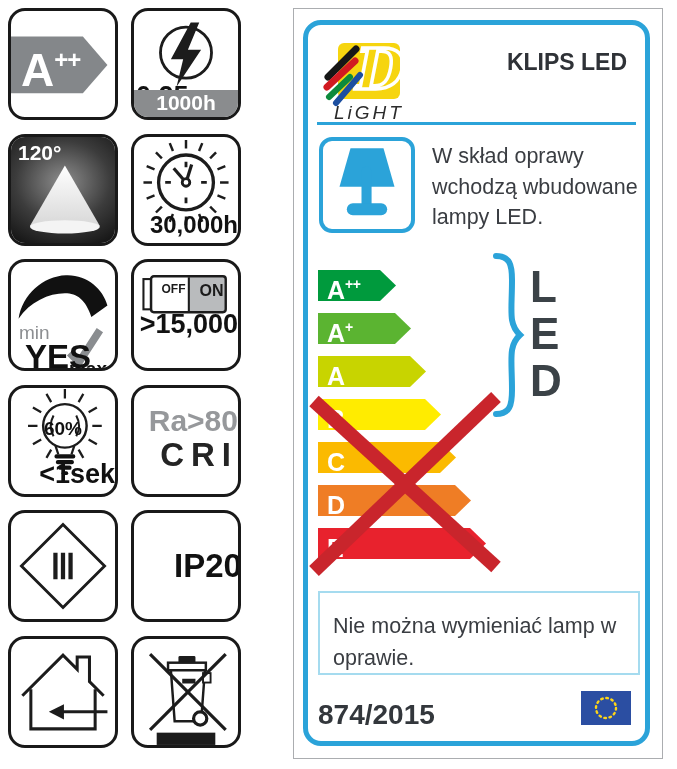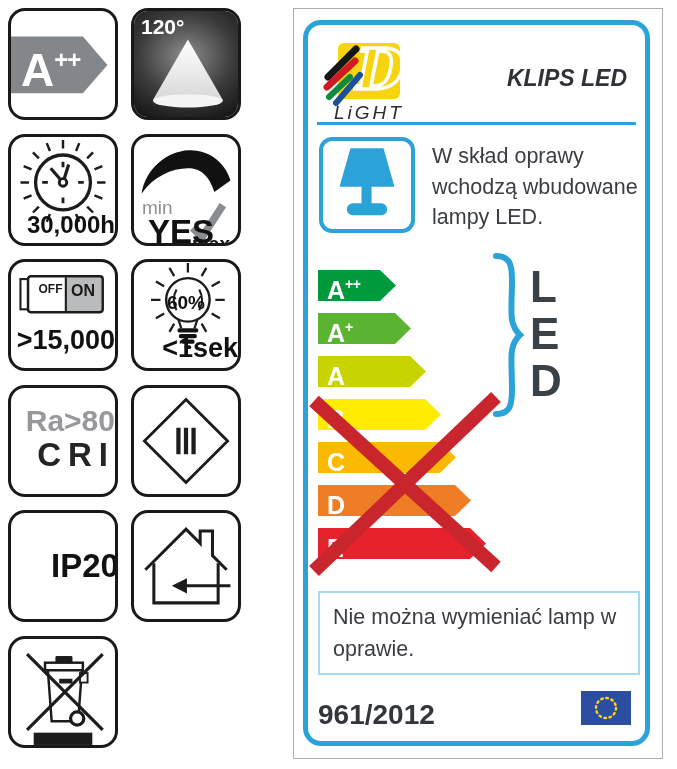--- a/index.html
+++ b/index.html
@@ -36,68 +36,76 @@
   
   .tile-value{bottom:4px;font-size:24px;font-weight:700;color:#111;}
   .tile-value.big{font-size:27px;}
   
   .minmax{top:60px;left:8px;right:8px;display:flex;justify-content:space-between;font-size:19px;}
   .minmax .min{color:#8d8f92;}
   .minmax .max{color:#111;font-weight:700;margin-top:36px;}
   .yes-text{left:14px;top:76px;font-size:33px;font-weight:700;color:#111;text-align:center;}
   
   .sw-off{left:21px;top:20px;width:37px;text-align:center;font-weight:700;font-size:12px;}
-  .sw-on{left:60px;top:20px;width:35px;text-align:left;font-weight:700;font-size:16px;}
+  .sw-on{left:60px;top:20px;width:35px;text-align:center;font-weight:700;font-size:16px;}
   
   .pct-text{left:0;right:0;top:30px;text-align:center;font-weight:700;font-size:19px;color:#111;}
   
   .ra-text{top:16px;font-size:30px;font-weight:700;color:#96989b;}
   .cri-text{top:48px;font-size:33px;font-weight:700;color:#242424;letter-spacing:7px;text-indent:7px;}
   
   .ip-text{top:34px;font-size:33px;font-weight:700;color:#111;padding-left:40px;}
   
   #label-outer{position:absolute;left:293px;top:8px;width:370px;height:751px;
     border:1px solid #abadb0;background:#fff;}
   #label{position:absolute;left:303px;top:20px;width:347px;height:726px;
     border:5px solid var(--accent);border-radius:18px;background:#fff;}
   #brand-logo{position:absolute;left:12px;top:6px;width:96px;height:96px;}
-  #product-title{position:absolute;right:18px;top:40px;font-size:23px;font-weight:600;color:#2f3237;font-style:italic;}
+  #product-title{position:absolute;right:18px;top:24px;font-size:23px;font-weight:600;color:#2f3237;}
   #rule{position:absolute;left:9px;right:9px;top:97px;height:3px;background:var(--accent);}
   #lamp-box{position:absolute;left:11px;top:112px;width:96px;height:96px;
     border:4px solid var(--accent);border-radius:13px;}
   #lamp-note{position:absolute;left:124px;top:116px;width:228px;
     font-size:21.5px;line-height:30.5px;color:#3a3d42;}
   #scale{position:absolute;left:10px;top:245px;}
   .earrow{position:relative;height:31px;margin-bottom:12px;
     clip-path:polygon(0 0, calc(100% - 16px) 0, 100% 50%, calc(100% - 16px) 100%, 0 100%);
     color:#fff;font-weight:700;font-size:25px;line-height:29px;padding-left:9px;}
   .earrow .es{font-size:14px;vertical-align:10px;font-weight:700;letter-spacing:-0.5px;}
   #red-cross{position:absolute;left:0;top:366px;width:196px;height:186px;}
   #brace{position:absolute;left:182px;top:228px;width:40px;height:164px;}
   #led-letters{position:absolute;left:222px;top:238px;font-size:44px;line-height:47px;
     font-weight:600;color:#3b4247;}
   #replace-box{position:absolute;left:10px;top:566px;width:322px;height:84px;
-    border:2px solid #a5dbef;padding:8px 13px;font-size:21.5px;line-height:32px;color:#3a3d42;}
+    border:2px solid #a5dbef;padding:17px 13px;font-size:21.5px;line-height:32px;color:#3a3d42;}
   #regulation{position:absolute;left:10px;top:674px;font-size:28px;font-weight:700;color:#33373c;}
   #eu-flag{position:absolute;right:14px;top:666px;width:50px;height:34px;}
 </style>
 </head>
 <body>
 
 <div id="canvas">
 
   <div id="badges">
 
     <div class="tile">
       <svg viewBox="0 0 110 112">
         <polygon points="0,27 76,27 102,57 76,87 0,87" fill="#84878a"></polygon>
       </svg>
       <div class="abs aplus-text"><span>A</span><sup>++</sup></div>
     </div>
 
+    <div class="tile">
+      <svg viewBox="0 0 110 112">
+        <circle cx="55" cy="44" r="27" fill="none" stroke="#1c1c1c" stroke-width="3"></circle>
+        <polygon points="60,12 39,51 52,51 45,80 71,41 57,41 69,12" fill="#1c1c1c"></polygon>
+      </svg>
+      <div class="abs ctr cons-line"><span>0,25</span> <span class="unit">kWh</span></div>
+      <div class="abs cons-band"><span>1000h</span></div>
+    </div>
 
     <div class="tile">
       <div class="dark-bg"></div>
       <svg viewBox="0 0 110 112">
         <defs>
           <linearGradient id="beamGrad" x1="0" y1="0" x2="0" y2="1">
             <stop offset="0" stop-color="#ffffff"></stop>
               <stop offset="1" stop-color="#d8d8d8"></stop>
           </linearGradient>
         </defs>
@@ -153,21 +161,21 @@
 
     <div class="tile">
       <svg viewBox="0 0 110 112">
         <rect x="10" y="18" width="8" height="32" fill="#fff" stroke="#1c1c1c" stroke-width="2.2"></rect>
         <rect x="58" y="16" width="38" height="36" fill="#b9bbbd"></rect>
         <rect x="18" y="15" width="79" height="38" rx="3" fill="none" stroke="#1c1c1c" stroke-width="2.6"></rect>
         <line x1="58" y1="16" x2="58" y2="52" stroke="#1c1c1c" stroke-width="2.2"></line>
       </svg>
       <div class="abs sw-off">OFF</div>
       <div class="abs sw-on">ON</div>
-      <div class="abs ctr tile-value big" style="bottom:12px;">&gt;15,000</div>
+      <div class="abs ctr tile-value big" style="bottom:28px;">&gt;15,000</div>
     </div>
 
     <div class="tile">
       <svg viewBox="0 0 110 112">
         <g stroke="#1c1c1c" stroke-width="2.4">
             <line x1="42.5" y1="65.1" x2="37.5" y2="73.8"></line>
             <line x1="31.9" y1="54.5" x2="23.2" y2="59.5"></line>
             <line x1="28.0" y1="40.0" x2="18.0" y2="40.0"></line>
             <line x1="31.9" y1="25.5" x2="23.2" y2="20.5"></line>
             <line x1="42.5" y1="14.9" x2="37.5" y2="6.2"></line>
@@ -282,20 +290,20 @@
     <div id="led-letters">
       <div>L</div>
       <div>E</div>
       <div>D</div>
     </div>
 
     <div id="replace-box">
       <span>Nie można wymieniać lamp w oprawie.</span>
     </div>
 
-    <div id="regulation">961/2012</div>
+    <div id="regulation">874/2015</div>
 
     <svg id="eu-flag" viewBox="0 0 50 34">
       <rect x="0" y="0" width="50" height="34" style="fill:var(--eublue)"></rect>
       <circle cx="25" cy="17" r="10" fill="none" style="stroke:var(--eustar)" stroke-width="2.4" stroke-dasharray="1.6 3.64" stroke-linecap="round"></circle>
     </svg>
   </div>
 </div>
 
 </body></html>

